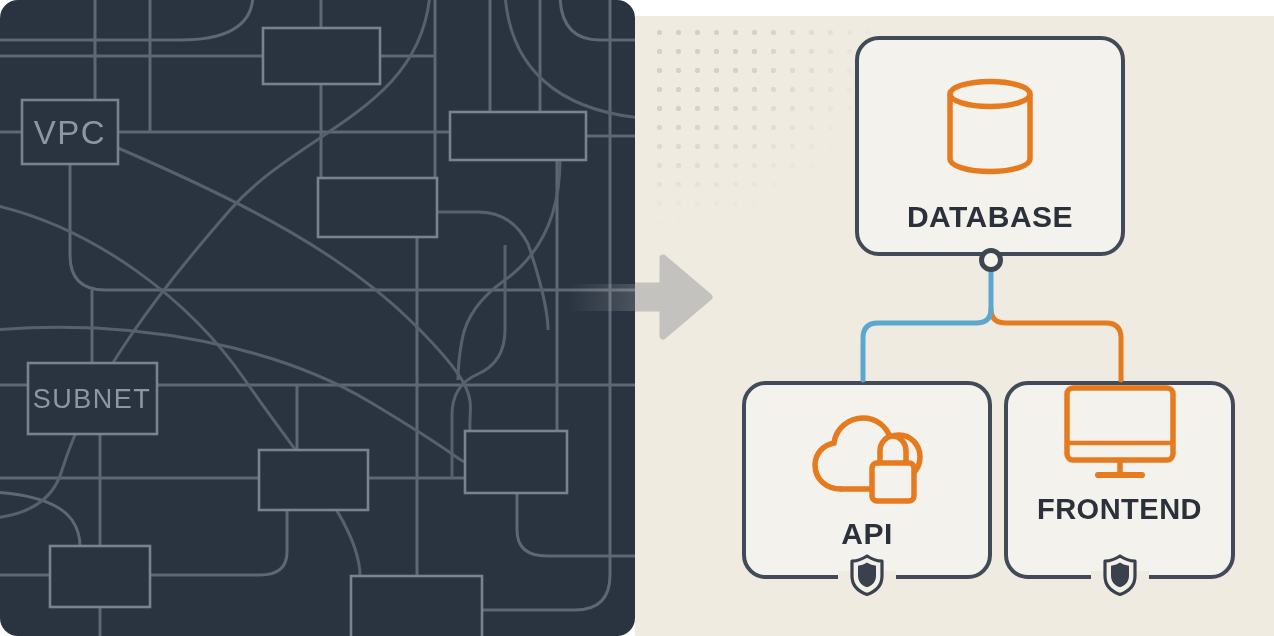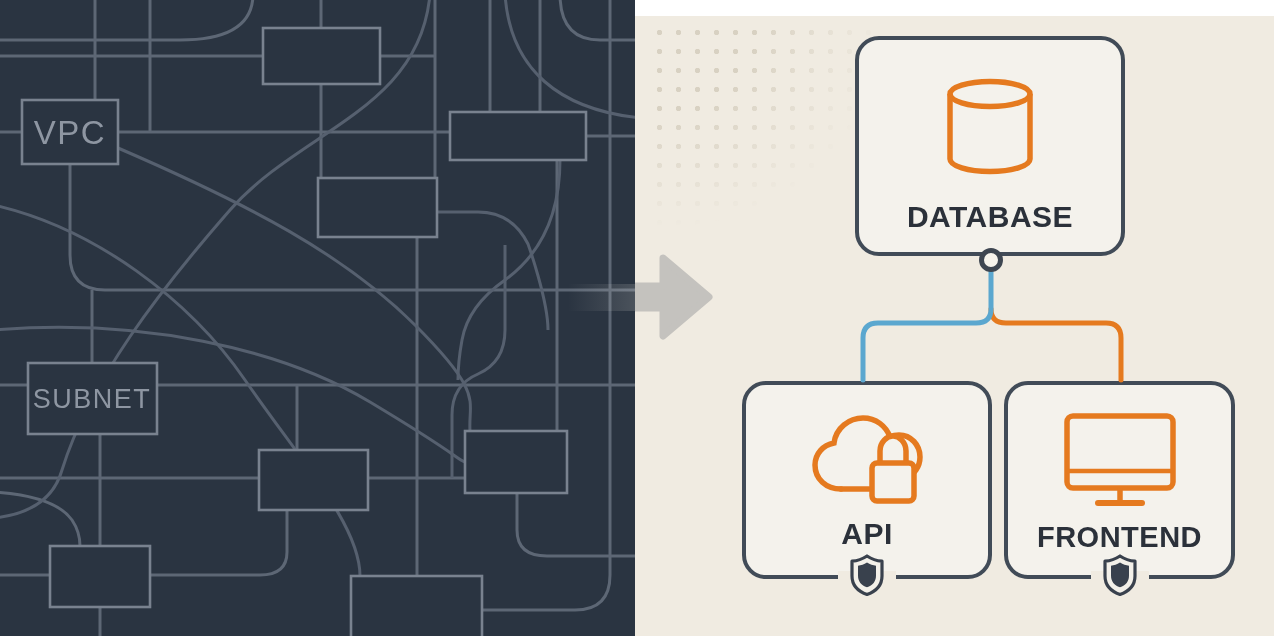--- a/index.html
+++ b/index.html
@@ -2,21 +2,21 @@
 <html><head>
 <meta charset="utf-8">
 <style>
   html,body{margin:0;padding:0;background:#ffffff;}
   .stage{
     position:relative;width:1274px;height:636px;overflow:hidden;
     font-family:"Liberation Sans",sans-serif;
     -webkit-user-select:none;user-select:none;
   }
   
-  .left-panel{position:absolute;left:0;top:0;width:635px;height:636px;background:#2a3441;}
+  .left-panel{position:absolute;left:0;top:0;width:635px;height:636px;background:#2a3441;border-radius:18px;}
   .left-panel svg{display:block;}
   .tl{fill:none;stroke:#5d6775;stroke-width:3;}
   .tl2{fill:none;stroke:#56606f;stroke-width:3;}
   .tb{fill:#2a3441;stroke:#79828f;stroke-width:2.6;}
   .tangle-label{fill:#8e96a2;text-anchor:middle;letter-spacing:1.5px;}
   
   .right-panel{position:absolute;left:635px;top:16px;width:639px;height:636px;background:#f0ebe1;}
   .dot-grid{
     position:absolute;left:10px;top:0;width:250px;height:238px;
     background-image:radial-gradient(circle,#d8d1c2 2.4px,rgba(216,209,194,0) 3px);
@@ -24,21 +24,21 @@
     -webkit-mask-image:radial-gradient(120% 115% at 8% 6%,#000 30%,transparent 72%);
     mask-image:radial-gradient(120% 115% at 8% 6%,#000 30%,transparent 72%);
   }
   .node{
     position:absolute;box-sizing:border-box;background:#f4f2ec;
     border:4px solid #414b57;border-radius:24px;
     display:flex;flex-direction:column;align-items:center;
   }
   .node-db{left:220px;top:20px;width:270px;height:220px;padding-top:38px;}
   .node-api{left:107px;top:365px;width:250px;height:198px;padding-top:24px;}
-  .node-fe{left:369px;top:365px;width:231px;height:198px;padding-top:28px;}
+  .node-fe{left:369px;top:365px;width:231px;height:198px;}
   .node-label{
     color:#2b313a;font-weight:700;font-size:30px;letter-spacing:.5px;line-height:1;
   }
   .node-db .node-label{margin-top:26px;}
   .node-api .node-label{margin-top:14px;}
   .node-fe .node-label{margin-top:16px;font-size:29px;}
   .badge-gap{
     position:absolute;left:50%;bottom:-6px;transform:translateX(-50%);
     width:58px;height:10px;background:#f0ebe1;
   }

